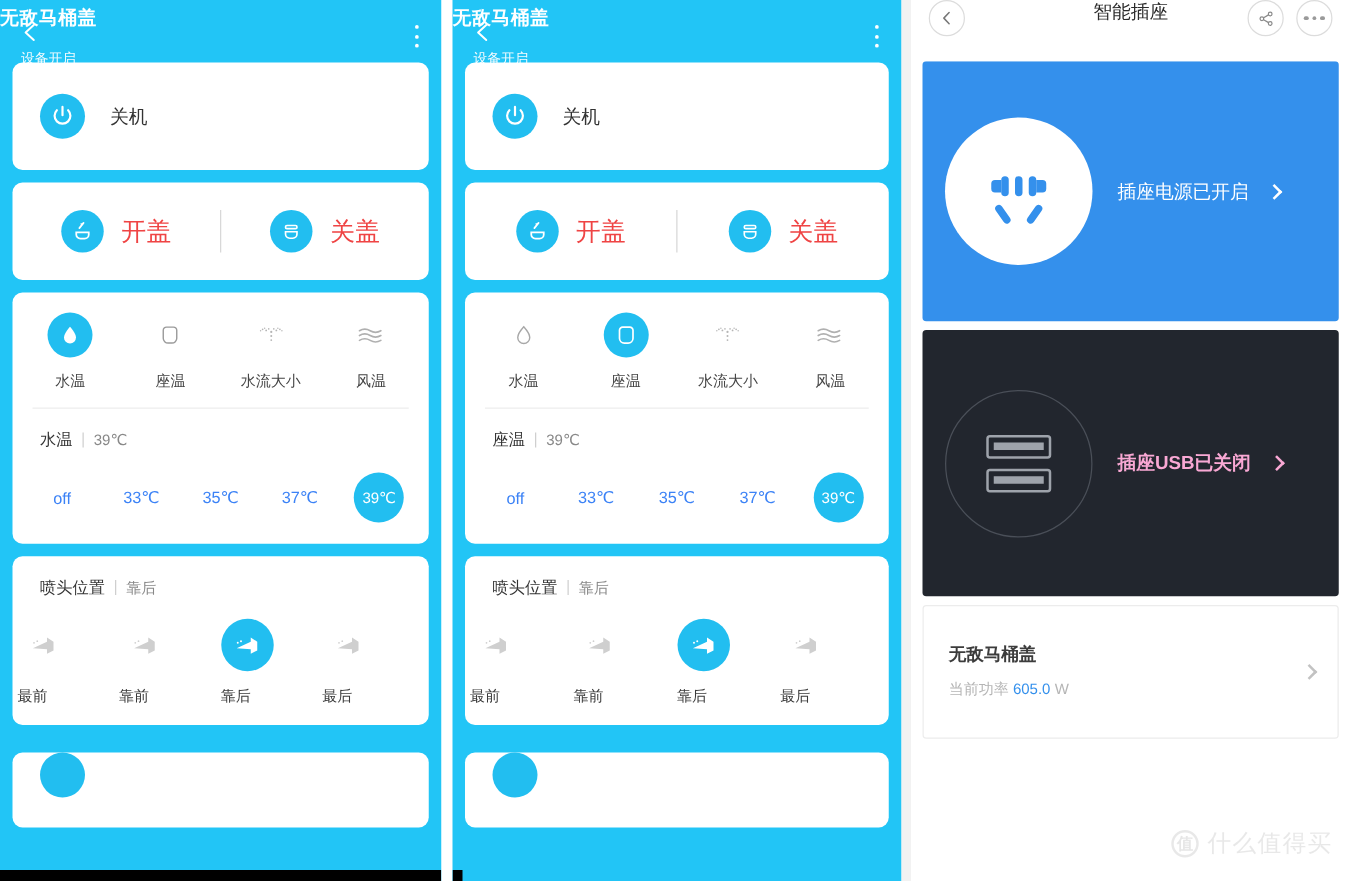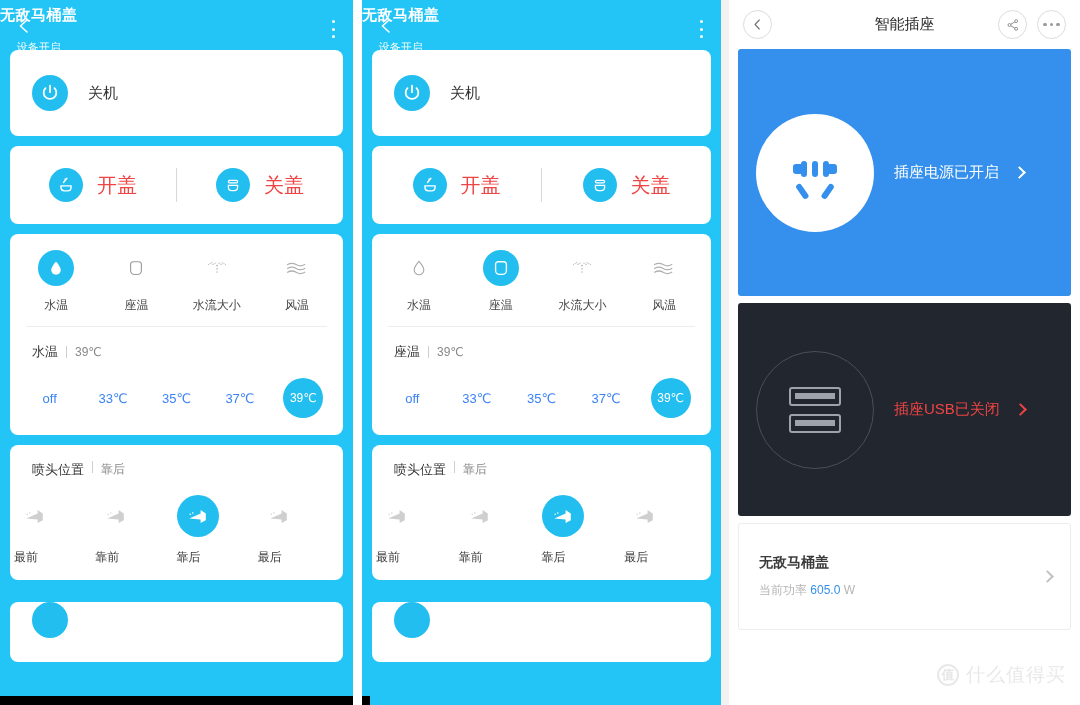--- a/index.html
+++ b/index.html
@@ -142,41 +142,41 @@
     display:flex; align-items:center; justify-content:center;
     font-size: 12px;
     color:#fff;
   }
 
   
   .noz-card { padding-top: 16px; padding-bottom: 14px; }
   .noz-head {
     padding: 0 0 0 22px;
     font-size: 13px; color:#333;
-    display:flex; align-items:flex-start;
+    display:flex; align-items:center;
   }
   .noz-head .nh-bar { width:1px; height:12px; background:#cfcfcf; margin:0 8px; }
   .noz-head .nh-val { color:#888; font-size:12px; }
   .noz-row { display:flex; margin-top: 16px; padding: 0 4px; }
   .noz-item { flex:1 1 0; display:flex; flex-direction:column; }
   .noz-ic { width:42px; height:42px; border-radius:50%; display:flex; align-items:center; justify-content:center; }
   .noz-ic.active { background:#22BEF0; }
   .noz-lbl { font-size:12px; color:#3a3a3a; margin-top:12px; }
 
   .stub-card { height: 60px; }
   .stub-circ {
     width: 36px; height: 36px; border-radius:50%;
     background:#22BEF0; margin: 22px 0 0 22px;
   }
 
   
   .p3 { display:flex; flex-direction:column; }
   .s-header {
     height: 49px;
-    display:flex; align-items:center;
+    display:flex; 
     padding: 0 14px;
     background:#ffffff;
     position:relative;
   }
   .s-ic-btn {
     width: 29px; height: 29px;
     border-radius:50%;
     border: 1px solid #dcdcdc;
     display:flex; align-items:center; justify-content:center;
     background:#fff;
@@ -187,21 +187,21 @@
     font-size: 15px; color:#2b2b2b; font-weight: 500;
     pointer-events:none;
   }
   .s-right { margin-left:auto; display:flex; gap:10px; z-index:2; }
   .dots3 { display:flex; gap:3px; }
   .dots3 i { width:3.5px; height:3.5px; border-radius:50%; background:#9a9a9a; display:block; }
 
   .s-body { padding: 0 9px; background:#ffffff; flex:1 1 auto; }
 
   .plug-card {
-    height: 247px;
+    height: 208px;
     background: #3490EC;
     border-radius: 3px;
     display:flex; align-items:center;
     margin-bottom: 7px;
   }
   .plug-badge {
     width: 118px; height: 118px;
     border-radius: 50%;
     background: #ffffff;
     margin-left: 18px;
@@ -240,24 +240,24 @@
     flex:0 0 auto;
   }
   .usb-slot {
     width: 52px; height: 19px;
     border: 2px solid #9ea3ab;
     border-radius: 3px;
     display:flex; align-items:center; justify-content:center;
   }
   .usb-slot i { display:block; width:40px; height:6px; background:#9ea3ab; }
   .usb-txt {
-    color:#ef4444; font-size: 15px;
+    color:#f9a8d4; font-size: 15px;
     margin-left: 20px;
     display:flex; align-items:center; gap: 16px;
-    font-weight:400;
+    font-weight:700;
   }
 
   .data-card {
     height: 107px;
     background: #ffffff;
     border: 1px solid #ececec;
     border-radius: 3px;
     display:flex; align-items:center;
     padding: 0 18px 0 20px;
   }

